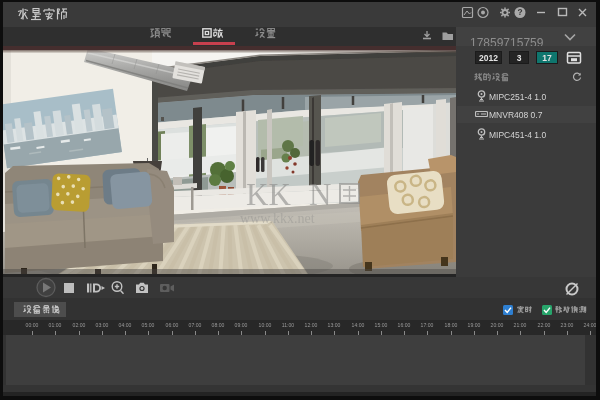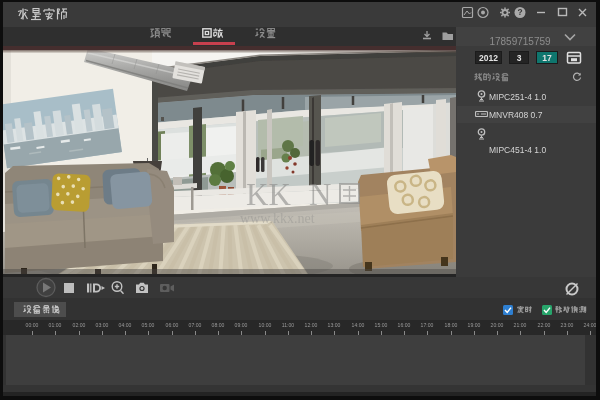--- a/index.html
+++ b/index.html
@@ -128,21 +128,21 @@
   </svg>
 <div class="abs" style="left:193px;top:42px;width:42px;height:2.5px;background:#c8404e;"></div>
 <svg class="abs" style="left:420px;top:27px" width="36" height="18" viewBox="0 0 36 18">
 <g stroke="#9f9f9f" fill="none" stroke-width="1.3">
 <path d="M7 4v5M4.5 7L7 9.5 9.5 7"></path>
       <path d="M3 11.5h8" stroke-width="1.6"></path>
 <path d="M22.5 5.5h4l1.5 1.5h5v6h-10.5z" fill="#9f9f9f" stroke="none"></path>
 </g>
   </svg>
 <div class="abs" style="left:456px;top:27px;width:140px;height:18.5px;background:#414141;"></div>
-<div class="abs" style="left:470px;top:36px;width:100px;text-align:center;font-size:10px;color:#8d8d8d;">17859715759</div>
+<div class="abs" style="left:470px;top:36px;width:100px;font-size:12px;color:#8d8d8d;">17859715759</div>
 <svg class="abs" style="left:563px;top:32px" width="14" height="10" viewBox="0 0 14 10">
     <path d="M2 2.5l5 5 5-5" stroke="#a5a5a5" stroke-width="1.6" fill="none"></path>
   </svg>
 <div class="abs" style="left:456px;top:46px;width:140px;height:231px;background:#3b3b3b;"></div>
 <div class="abs" style="left:475px;top:51px;width:27px;height:13px;background:#242424;border:1px solid #1b1b1b;color:#e3e3e3;font-size:8.5px;font-weight:bold;text-align:center;line-height:12px;">2012</div>
 <div class="abs" style="left:509px;top:51px;width:20px;height:13px;background:#242424;border:1px solid #1b1b1b;color:#e3e3e3;font-size:8.5px;font-weight:bold;text-align:center;line-height:12px;">3</div>
 <div class="abs" style="left:536px;top:51px;width:22px;height:13px;background:#0f766e;border:1px solid #1b1b1b;color:#e3e3e3;font-size:8.5px;font-weight:bold;text-align:center;line-height:12px;">17</div>
 <svg class="abs" style="left:566px;top:50px" width="16" height="15" viewBox="0 0 16 15">
 <rect x="1.5" y="2.5" width="13" height="10.5" rx="1.2" fill="none" stroke="#e0e0e0" stroke-width="1.5"></rect>
 <path d="M1.5 6h13" stroke="#e0e0e0" stroke-width="1.5"></path>
@@ -196,21 +196,21 @@
 <circle cx="5.5" cy="4" r="3.2" fill="none" stroke="#c0c0c0" stroke-width="1.3"></circle>
 <circle cx="5.5" cy="4" r="1" fill="#c0c0c0"></circle>
 <path d="M5.5 7.5v2M3 11h5M4 9.5h3" stroke="#c0c0c0" stroke-width="1.2" fill="none"></path>
   </svg>
 <div class="abs" style="left:489px;top:110px;font-size:8.5px;color:#d4d4d4;">MNVR408 0.7</div>
 <svg class="abs" style="left:475px;top:109px" width="13" height="10" viewBox="0 0 13 10">
 <rect x="0.5" y="2.5" width="12" height="5" rx="1" fill="none" stroke="#c0c0c0" stroke-width="1.2"></rect>
 <circle cx="3" cy="5" r="0.8" fill="#c0c0c0"></circle>
     <path d="M6 5h5" stroke="#c0c0c0" stroke-width="1"></path>
   </svg>
-<div class="abs" style="left:489px;top:145px;font-size:8.5px;color:#d4d4d4;">MIPC451-4 1.0</div>
+<div class="abs" style="left:489px;top:130px;font-size:8.5px;color:#d4d4d4;">MIPC451-4 1.0</div>
 <svg class="abs" style="left:476px;top:128px" width="11" height="12" viewBox="0 0 11 12">
 <circle cx="5.5" cy="4" r="3.2" fill="none" stroke="#c0c0c0" stroke-width="1.3"></circle>
 <circle cx="5.5" cy="4" r="1" fill="#c0c0c0"></circle>
 <path d="M5.5 7.5v2M3 11h5M4 9.5h3" stroke="#c0c0c0" stroke-width="1.2" fill="none"></path>
   </svg>
 <div class="abs" style="left:3px;top:277px;width:593px;height:21px;background:#373737;"></div>
 <div class="abs" style="left:3px;top:298px;width:593px;height:22px;background:#323232;"></div>
 <div class="abs" style="left:3px;top:320px;width:593px;height:15px;background:#282828;"></div>
 <div class="abs" style="left:6px;top:335px;width:579px;height:50px;background:#3e3e3e;"></div>
 <div class="abs" style="left:3px;top:335px;width:3px;height:50px;background:#323232;"></div>

